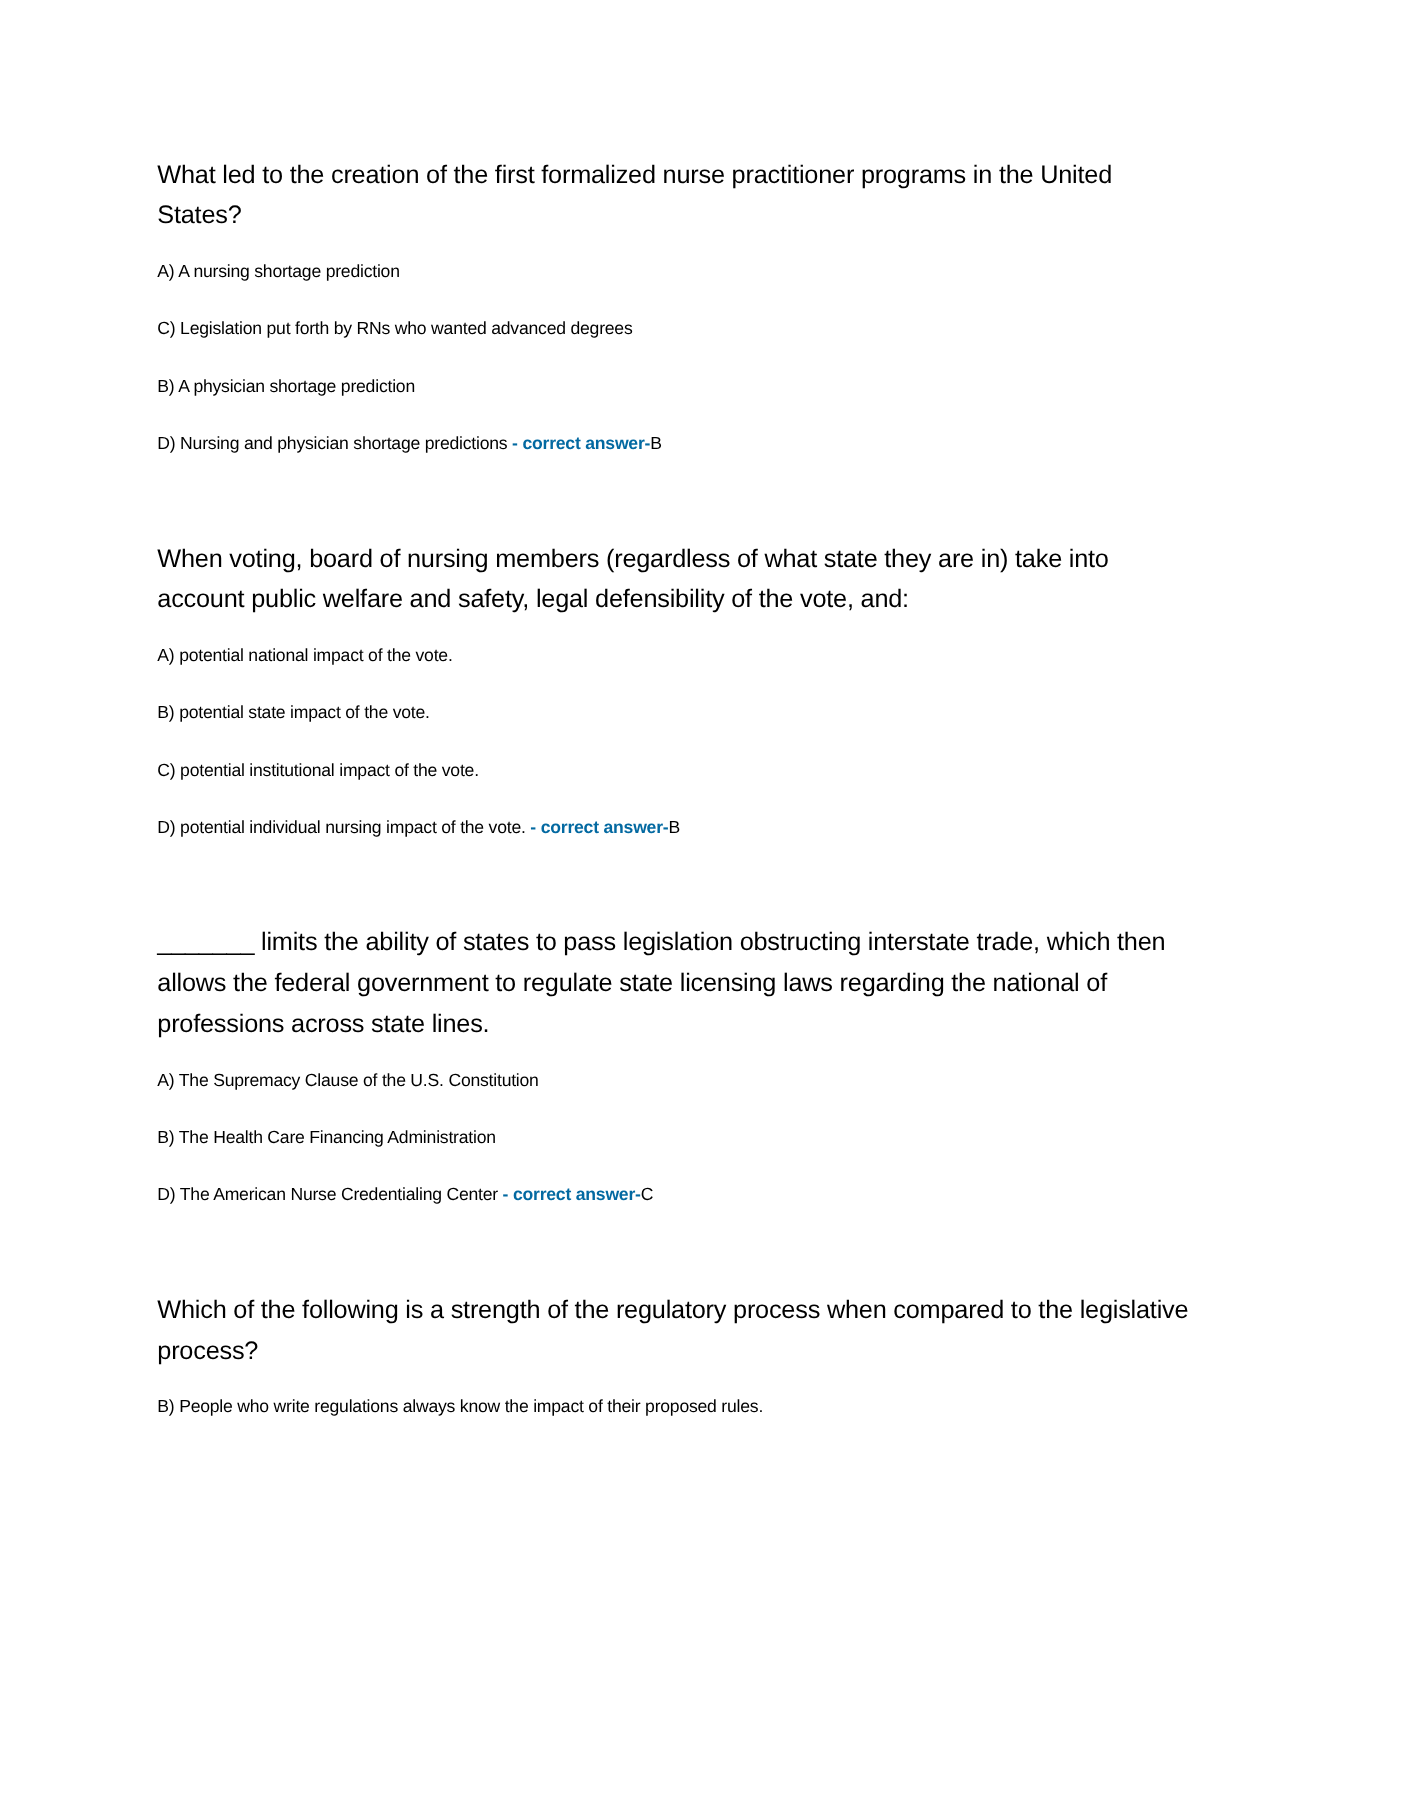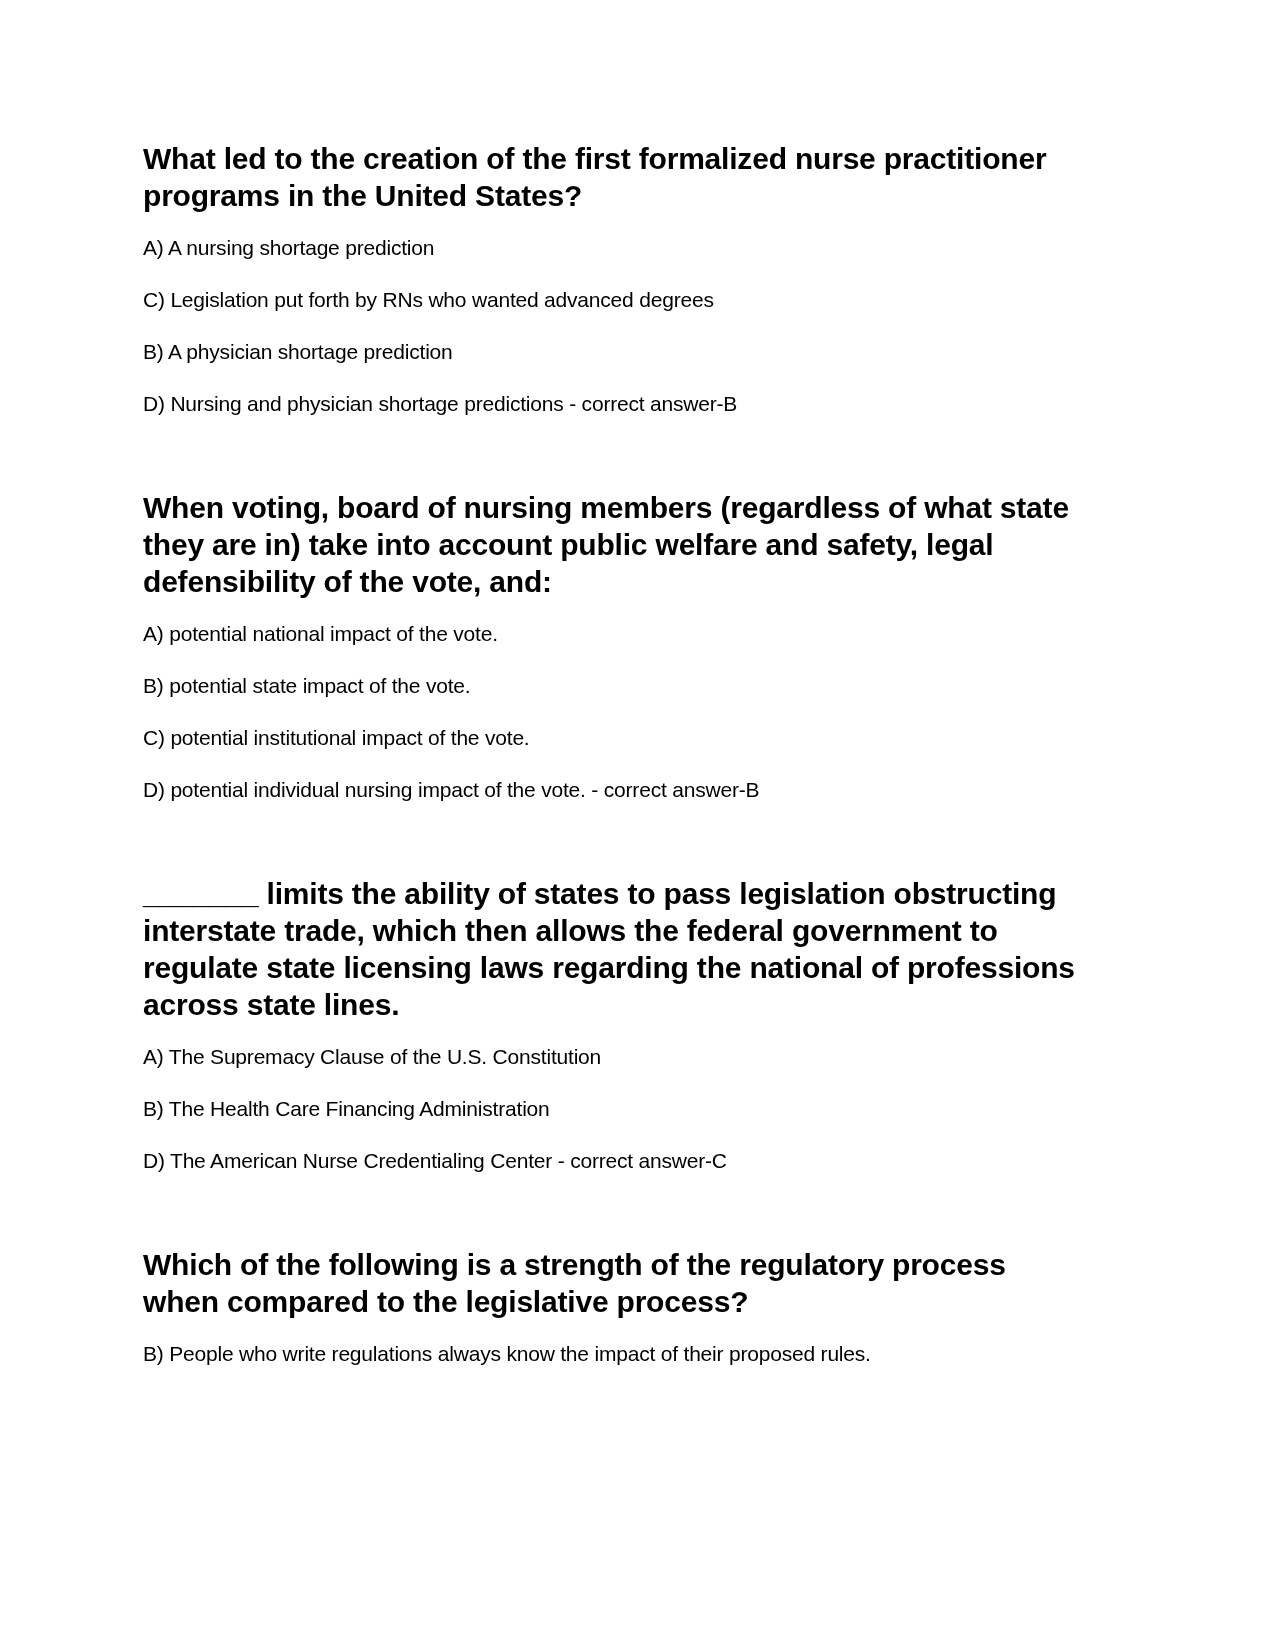--- a/index.html
+++ b/index.html
@@ -18,36 +18,35 @@
     .page {
       position: absolute;
       left: 143px;
       top: 140px;
       width: 940px;
     }
     .question-block {
       margin: 0 0 0 0;
     }
     .stem {
-      font-size: 30px;
+      font-size: 23px;
       line-height: 37px;
       margin: 0 0 15px 0;
       letter-spacing: -0.2px;
-      font-weight: bold;
     }
     .option {
-      font-size: 21px;
+      font-size: 16px;
       line-height: 37px;
       margin: 0 0 15px 0;
       letter-spacing: -0.2px;
       white-space: nowrap;
     }
     .marker {
-      color: #000000;
-      font-weight: normal;
+      color: #0369a1;
+      font-weight: bold;
     }
     .answer-letter {
       color: #000000;
     }
     .gap {
       height: 52px;
     }
   </style>
 </head>
 <body>

